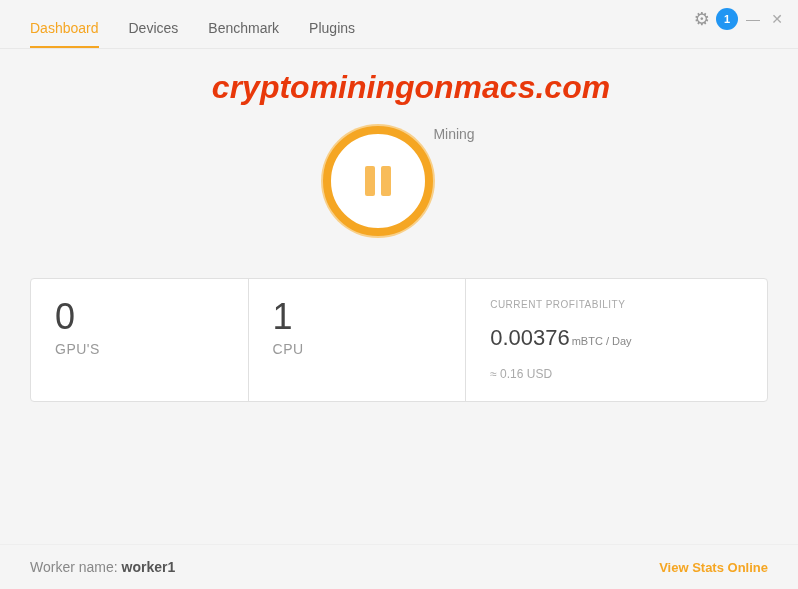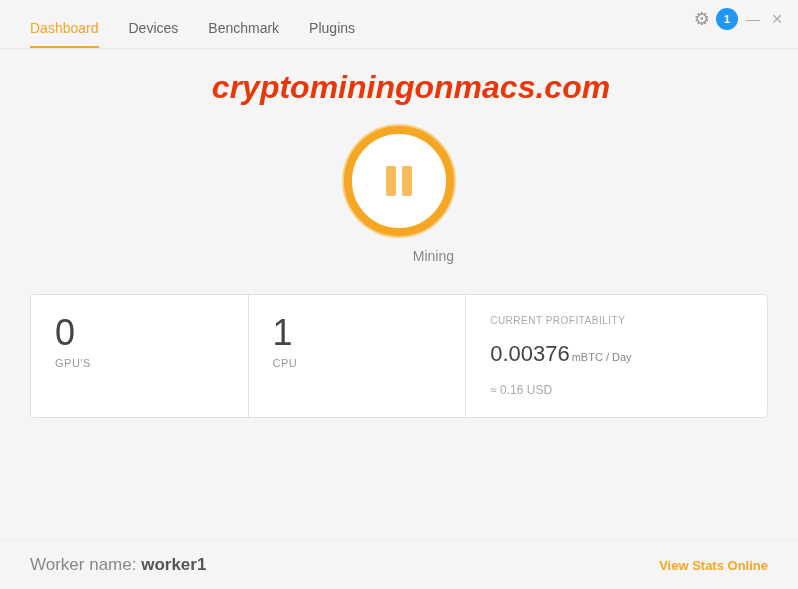--- a/index.html
+++ b/index.html
@@ -93,22 +93,22 @@
       color: #E8380A;
       text-align: center;
       margin-bottom: 20px;
       font-style: italic;
       margin-left: 24px;
     }
 
     
     .mining-circle-container {
       display: flex;
-      flex-direction: column;
-      align-items: flex-end;
+      flex-direction: row;
+      align-items: flex-start;
       margin-bottom: 20px;
     }
 
     .mining-circle {
       width: 110px;
       height: 110px;
       border-radius: 50%;
       border: 8px solid #F5A623;
       background: white;
       display: flex;
@@ -163,21 +163,21 @@
 
     .stat-number {
       font-size: 36px;
       font-weight: 300;
       color: #444;
       line-height: 1;
       margin-bottom: 6px;
     }
 
     .stat-label {
-      font-size: 11px;
+      font-size: 14px;
       color: #999;
       text-transform: uppercase;
       letter-spacing: 0.5px;
     }
 
     .stat-cell.profitability,
     .stat-cell.balance {
       flex: 1.5;
     }
 
@@ -215,21 +215,21 @@
       right: 0;
       padding: 14px 30px;
       display: flex;
       align-items: center;
       justify-content: space-between;
       border-top: 1px solid #eee;
       background: #f5f5f5;
     }
 
     .worker-label {
-      font-size: 17px;
+      font-size: 14px;
       color: #888;
     }
 
     .worker-label strong {
       color: #555;
       font-weight: 600;
     }
 
     .view-stats-link {
       font-size: 13px;

